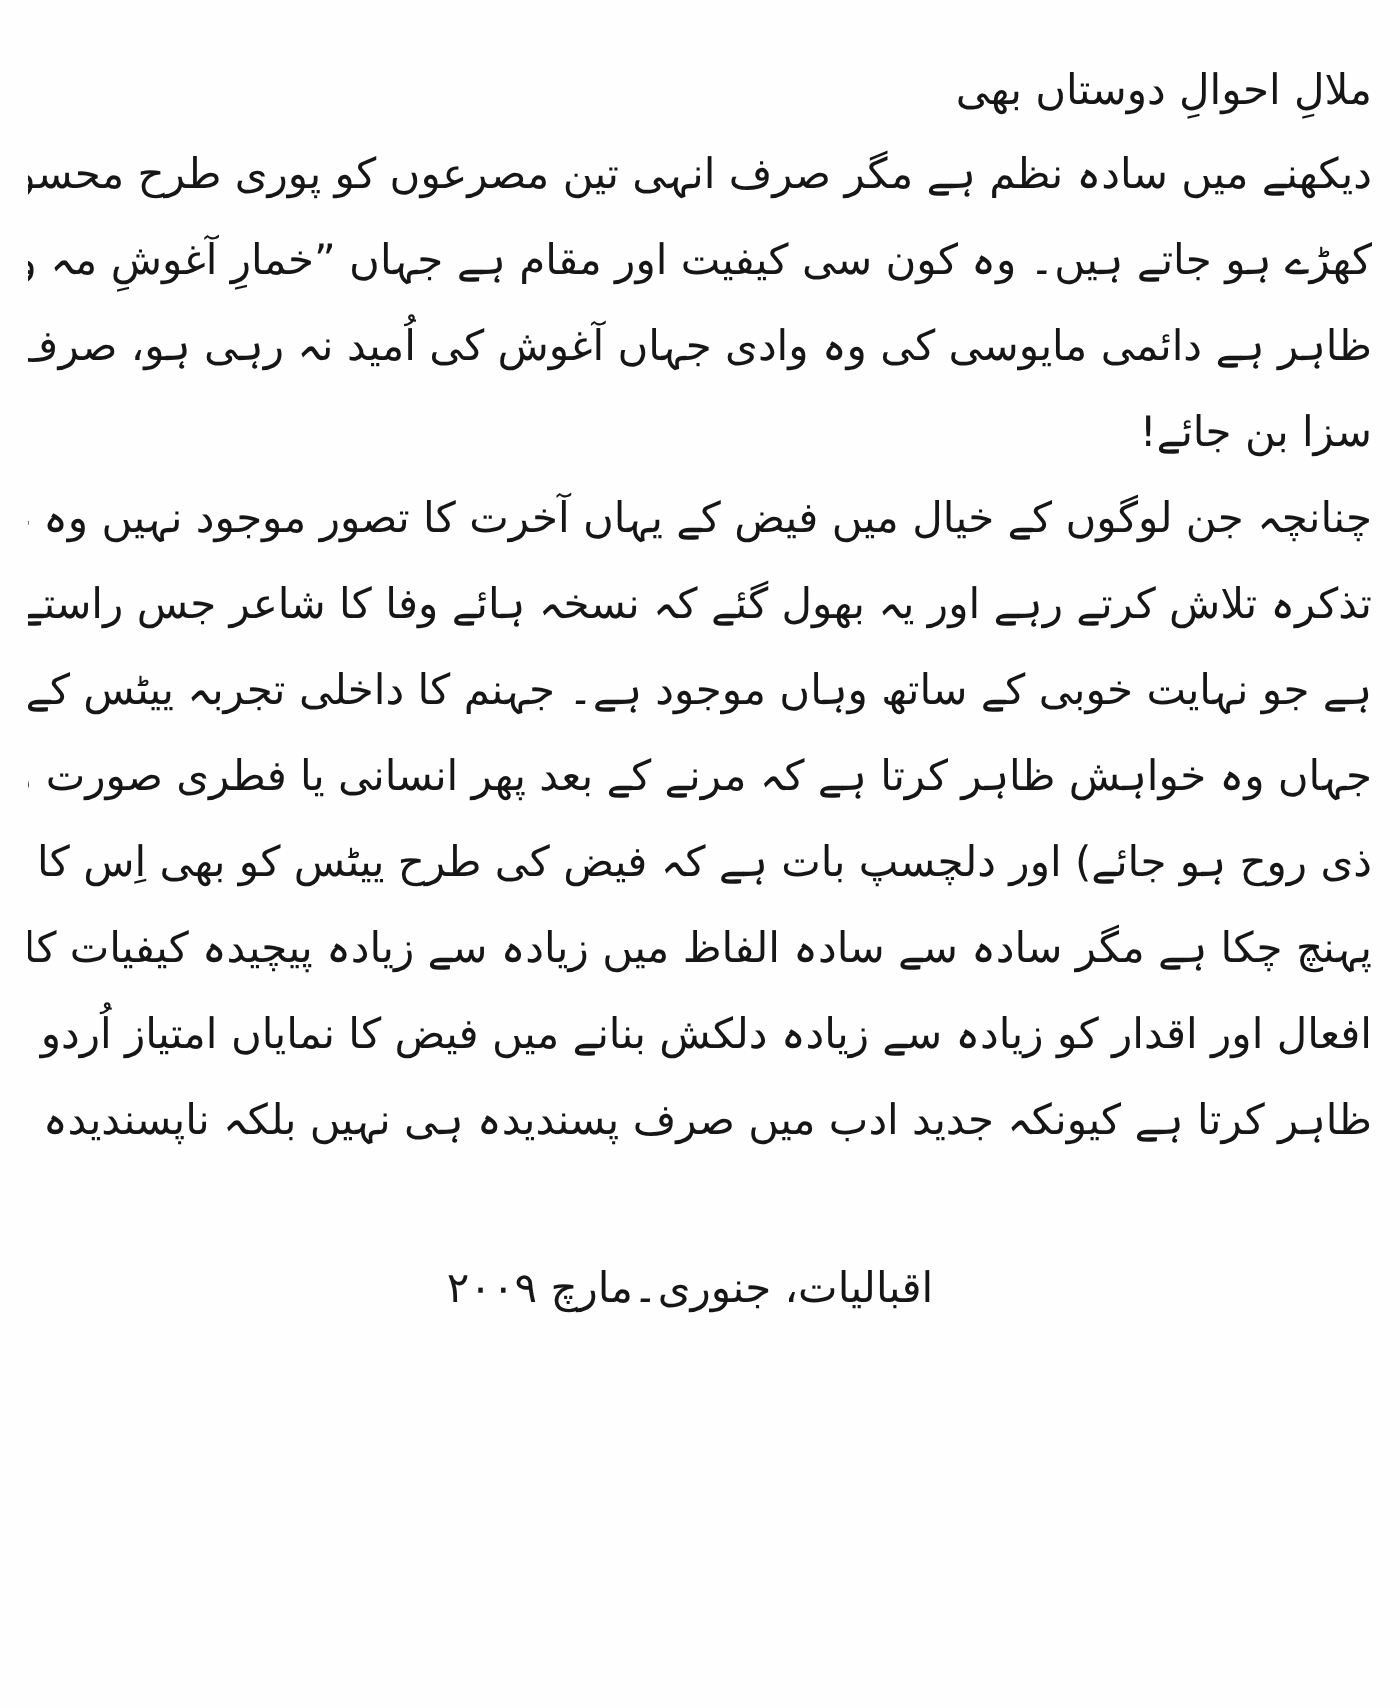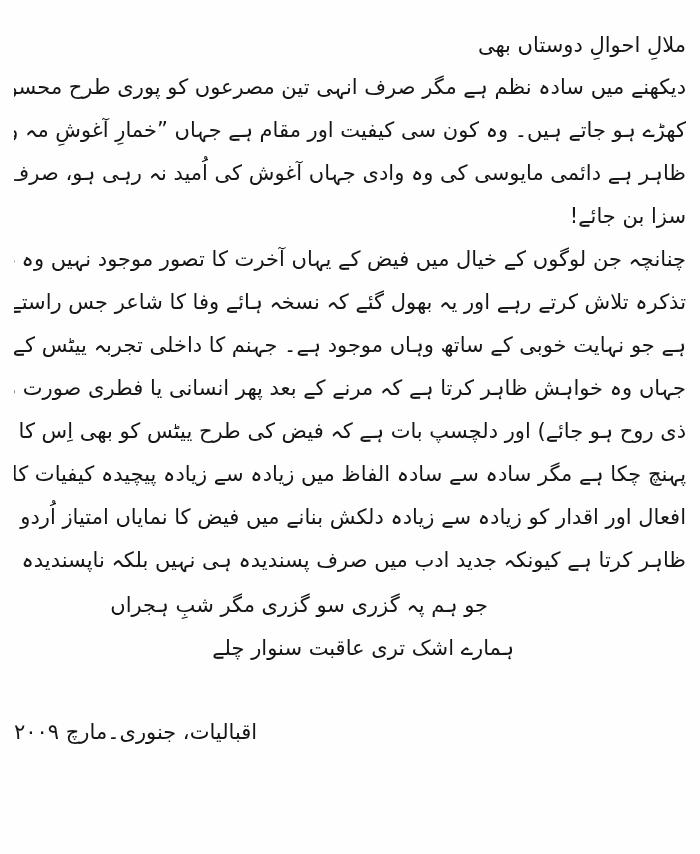--- a/index.html
+++ b/index.html
@@ -56,21 +56,21 @@
     direction: rtl;
   }
   .poem-bottom .line.v1 { padding-left: 0; padding-right: 0; margin-right: 0; padding-inline-start: 0; }
   .poem-bottom .line.v1 { padding-right: 198px; }
   .poem-bottom .line.v2 { padding-right: 172px; }
   
   .footer {
     margin-top: 46px;
     font-size: 21px;
     line-height: 32px;
-    text-align: left;
+    text-align: center;
     padding-right: 10px;
     white-space: nowrap;
     direction: rtl;
   }
 </style>
 </head>
 <body>
 
 <div class="page">
 
@@ -86,20 +86,16 @@
     <div class="line">چنانچہ جن لوگوں کے خیال میں فیض کے یہاں آخرت کا تصور موجود نہیں وہ غالباً حوروں اور فرشتوں کا</div>
     <div class="line">تذکرہ تلاش کرتے رہے اور یہ بھول گئے کہ نسخہ ہائے وفا کا شاعر جس راستے پر چلا اُس کا منطقی انجام جہنم</div>
     <div class="line">ہے جو نہایت خوبی کے ساتھ وہاں موجود ہے۔ جہنم کا داخلی تجربہ ییٹس کے یہاں بھی ملتا ہے (مثلاً</div>
     <div class="line">جہاں وہ خواہش ظاہر کرتا ہے کہ مرنے کے بعد پھر انسانی یا فطری صورت میں واپس آنے کی بجائے غیر</div>
     <div class="line">ذی روح ہو جائے) اور دلچسپ بات ہے کہ فیض کی طرح ییٹس کو بھی اِس کا اعتراف نہیں کہ جہنم میں</div>
     <div class="line">پہنچ چکا ہے مگر سادہ سے سادہ الفاظ میں زیادہ سے زیادہ پیچیدہ کیفیات کا تجربہ کروانے اور مکروہ ترین</div>
     <div class="line">افعال اور اقدار کو زیادہ سے زیادہ دلکش بنانے میں فیض کا نمایاں امتیاز اُردو زبان کے امکانات کو بھی</div>
     <div class="line">ظاہر کرتا ہے کیونکہ جدید ادب میں صرف پسندیدہ ہی نہیں بلکہ ناپسندیدہ موضوعات بھی اہمیت رکھتے</div>
   </div>
 
-  <div class="poem-bottom">
-    <div class="line v1">جو ہم پہ گزری سو گزری مگر شبِ ہجراں</div>
-    <div class="line v2">ہمارے اشک تری عاقبت سنوار چلے</div>
-  </div>
 
   <div class="footer">اقبالیات، جنوری۔مارچ ۲۰۰۹</div>
 
 </div>
 
 </body></html>

